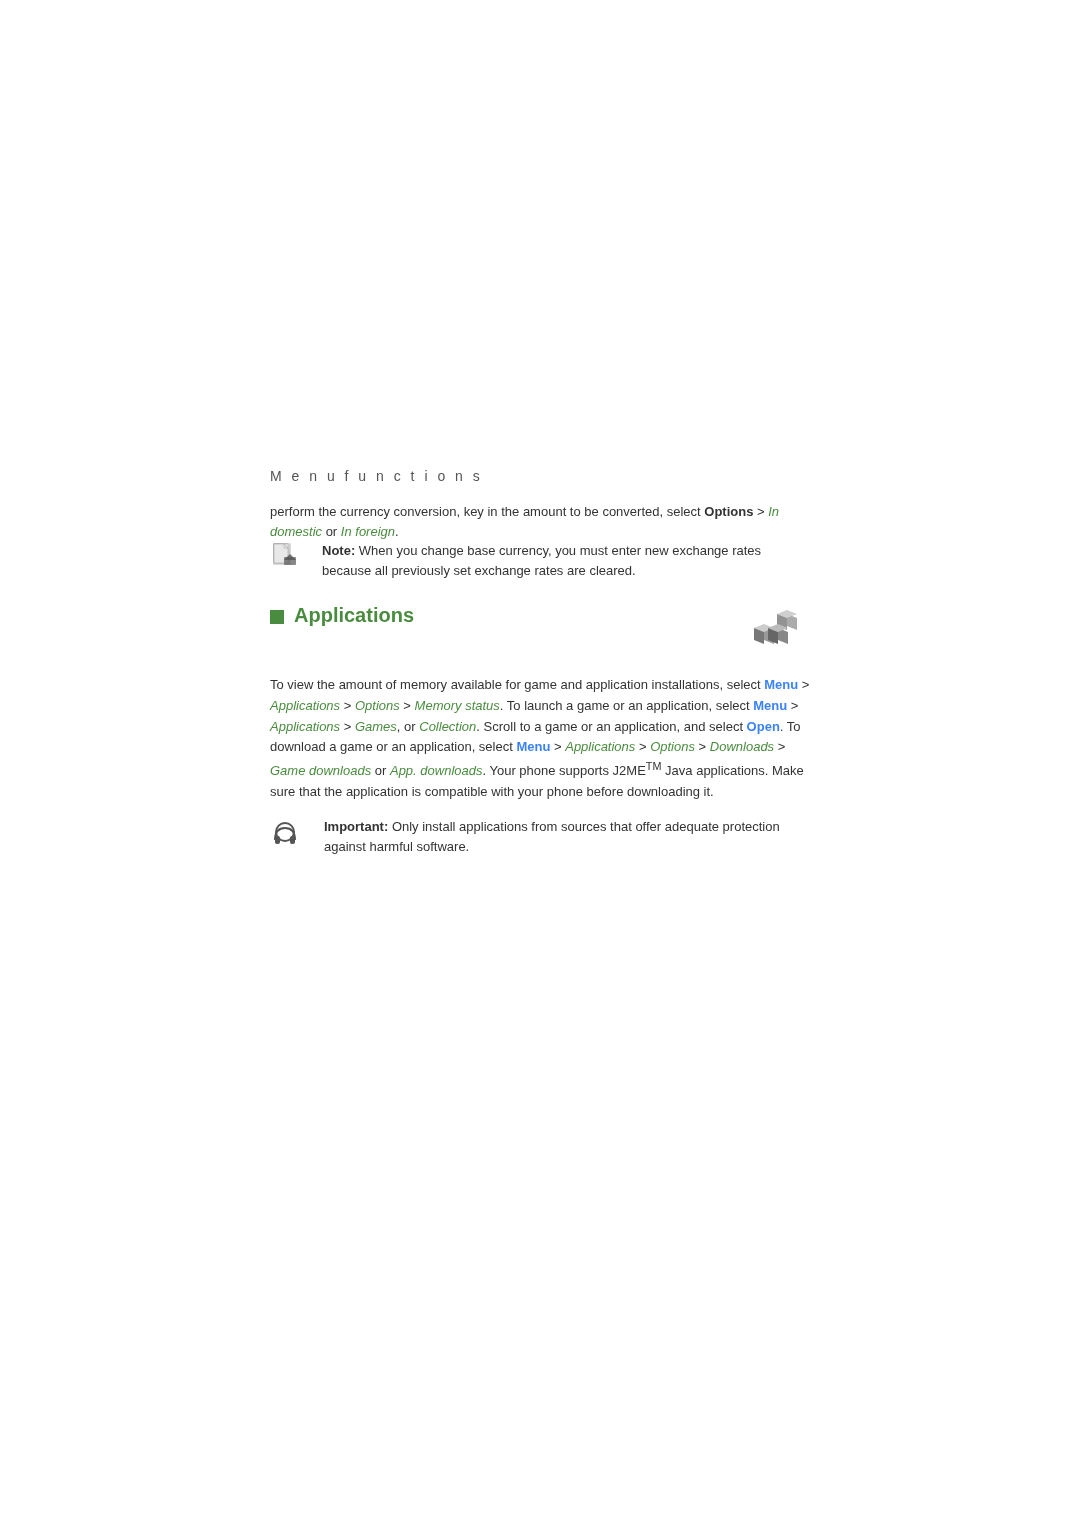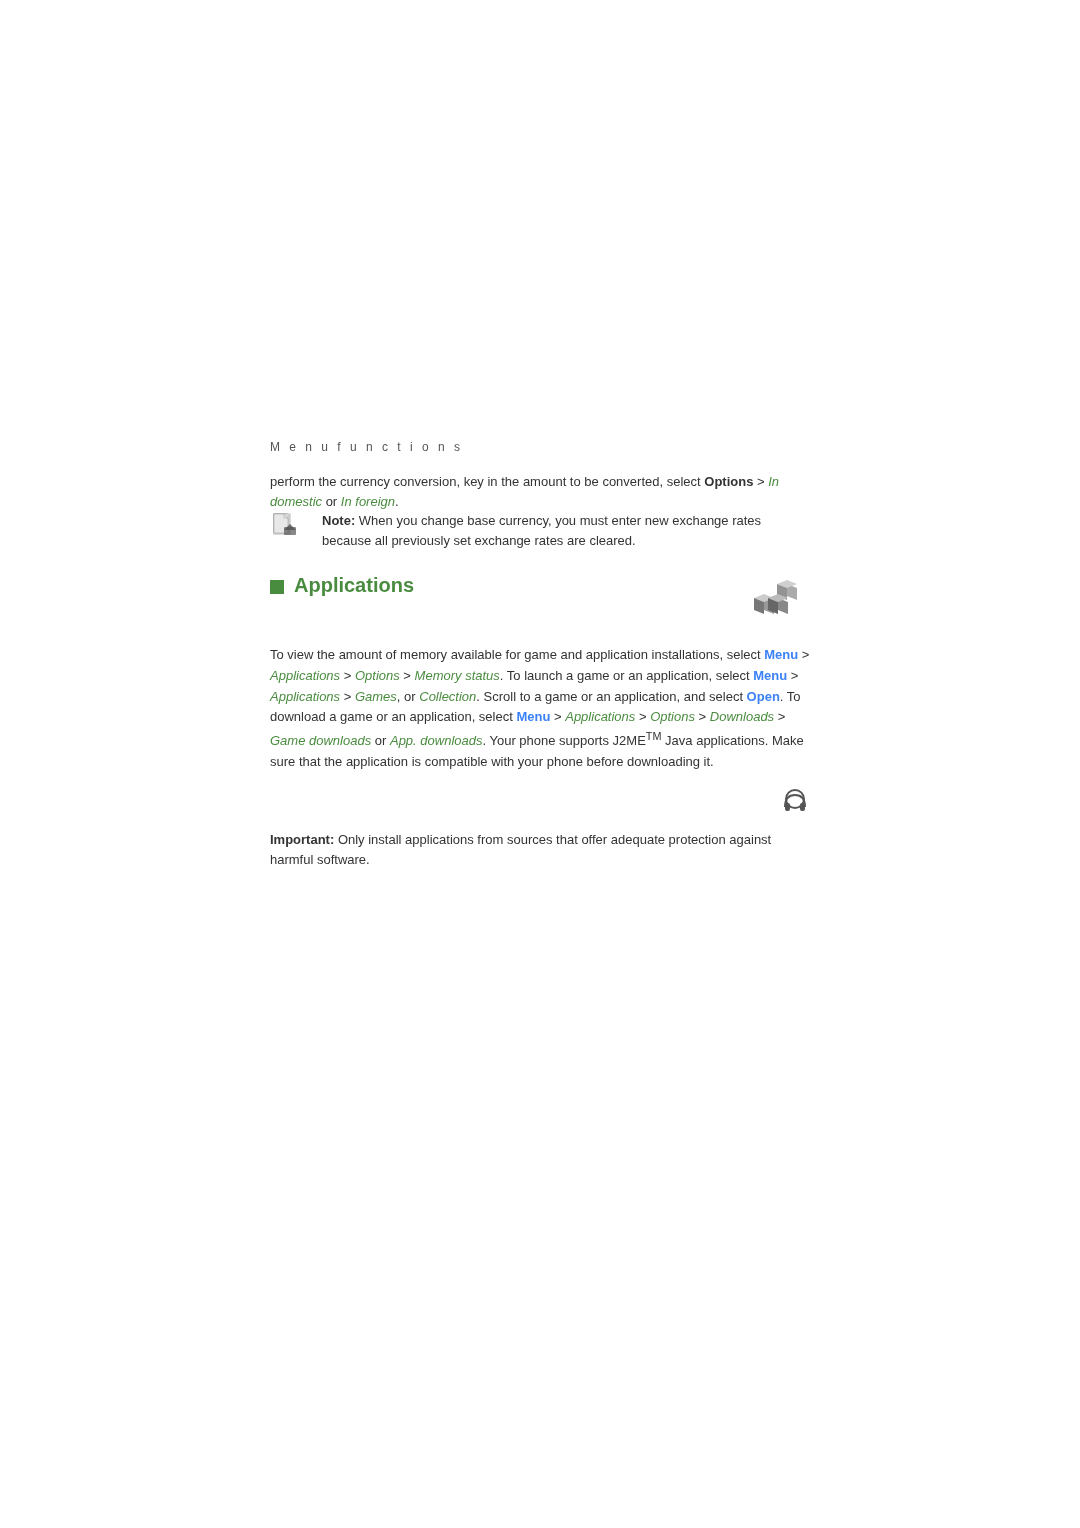--- a/index.html
+++ b/index.html
@@ -27,26 +27,27 @@
     }
 
     .content-area {
       position: absolute;
       left: 270px;
       top: 440px;
       width: 540px;
     }
 
     .section-header {
-      font-size: 12px;
+      font-size: 14px;
       letter-spacing: 3px;
       color: #555555;
       font-family: Arial, sans-serif;
       margin-bottom: 18px;
       font-weight: normal;
+      margin-top: 28px;
     }
 
     .intro-text {
       font-size: 13px;
       color: #333333;
       line-height: 1.5;
     }
 
     .intro-text .bold {
       font-weight: bold;
@@ -118,24 +119,24 @@
       color: #3b82f6;
     }
 
     .body-text .italic-green {
       color: #4a8c3f;
       font-style: italic;
     }
 
     .important-box {
       display: flex;
-      flex-direction: column;
-      align-items: flex-end;
+      flex-direction: row;
+      align-items: center;
       margin-bottom: 24px;
-      gap: 10px;
+      gap: 24px;
     }
 
     .important-text {
       font-size: 13px;
       color: #333333;
       line-height: 1.5;
     }
 
     .important-text .bold {
       font-weight: bold;

